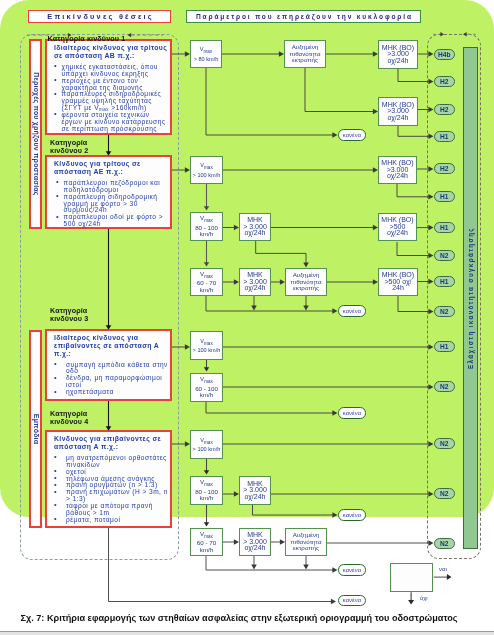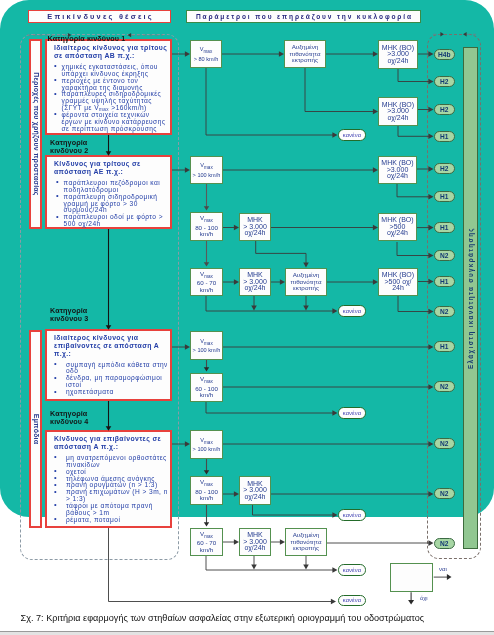--- a/index.html
+++ b/index.html
@@ -1,18 +1,18 @@
 <!DOCTYPE html>
 <html><head>
 <meta charset="utf-8">
 <style>
   html,body{margin:0;padding:0;background:#ffffff;}
   body{width:494px;height:635px;font-family:"Liberation Sans",sans-serif;position:relative;overflow:hidden;
        -webkit-font-smoothing:antialiased;}
-  #stage{position:absolute;left:0;top:0;width:494px;height:517px;background:#14b8a6;border-radius:29px;}
+  #stage{position:absolute;left:0;top:0;width:494px;height:517px;background:#bef264;border-radius:29px;}
 
   
   .hdr{position:absolute;border:1.5px solid #e8413c;background:#fdfdfd;box-sizing:border-box;
        color:#2a2a80;font-weight:bold;letter-spacing:1.6px;display:flex;align-items:center;justify-content:center;}
   .hdr.green{border-color:#3b8a46;}
 
   
   .dashbox{position:absolute;border:1px dashed #8c9aa5;border-radius:12px;box-sizing:border-box;}
   .dashbox.pink{border-color:#7a6f6a;}
 
@@ -55,21 +55,21 @@
   
   .gbar{position:absolute;background:#91c791;border:0.9px solid #3d6b3d;box-sizing:border-box;}
   .gbar span{position:absolute;left:50%;top:50%;transform:translate(-50%,-50%) rotate(-90deg);
      white-space:nowrap;color:#173a73;font-weight:bold;font-size:6.3px;letter-spacing:1.35px;}
 
   
   .legbox{position:absolute;border:1.4px solid #54914f;box-sizing:border-box;background:#fdfdfd;}
   .leglbl{position:absolute;color:#2a3c8f;font-size:6px;}
 
   
-  .caption{position:absolute;color:#111;font-weight:normal;font-size:9.1px;letter-spacing:0.01px;white-space:nowrap;}
+  .caption{position:absolute;color:#111;font-weight:bold;font-size:9.1px;letter-spacing:0.01px;white-space:nowrap;}
   .botline{position:absolute;background:#9a9a9a;}
   .botfill{position:absolute;background:#e3e3e3;}
   svg.lines{position:absolute;left:0;top:0;width:494px;height:635px;pointer-events:none;}
 </style>
 </head>
 <body>
 
 <div id="stage">
 <div class="hdr" style="left:28px;top:9.5px;width:143px;height:13px;font-size:7.4px;letter-spacing:2.2px;text-indent:2.2px;">Επικίνδυνες θέσεις</div>
 <div class="hdr green" style="left:186px;top:9.5px;width:235px;height:13px;font-size:6.6px;letter-spacing:1.85px;text-indent:1.85px;">Παράμετροι που επηρεάζουν την κυκλοφορία</div>

